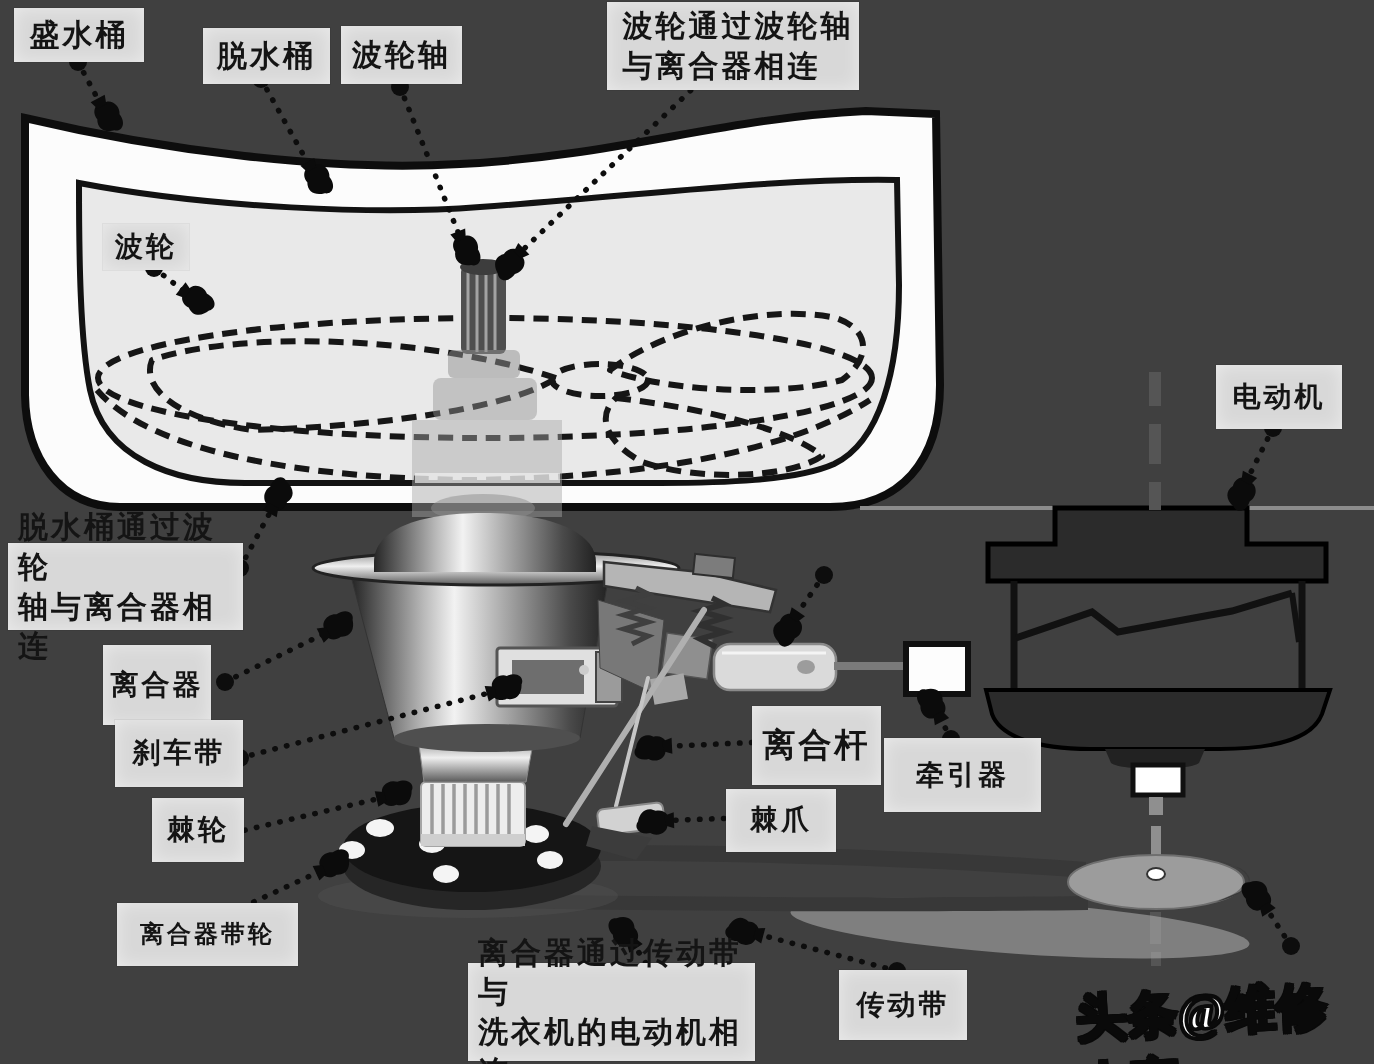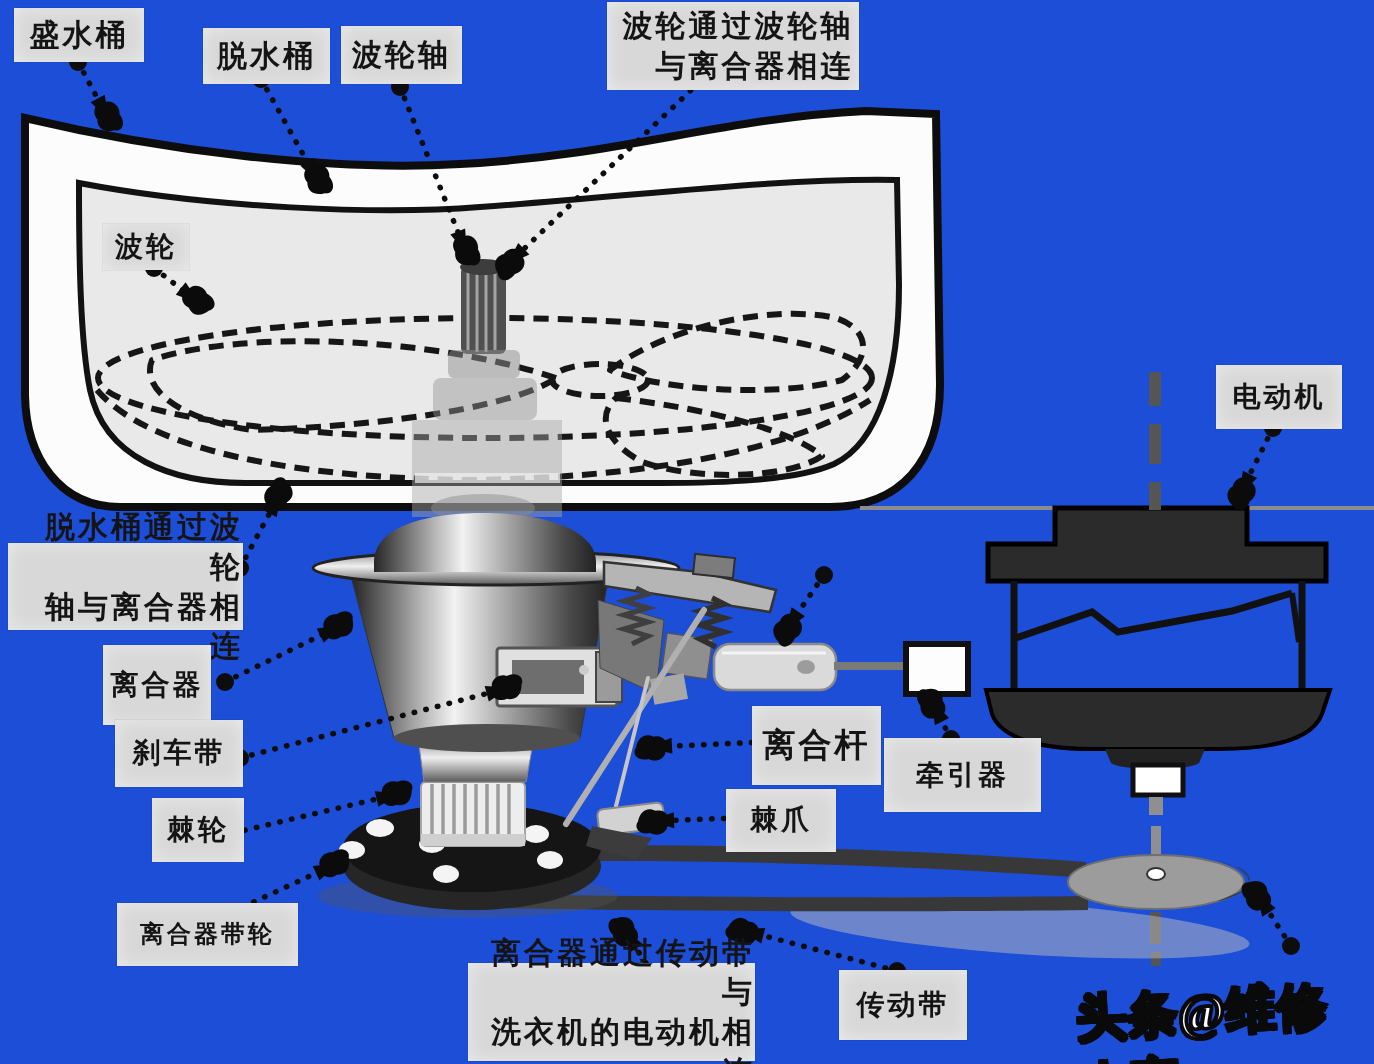--- a/index.html
+++ b/index.html
@@ -1,28 +1,28 @@
 <!DOCTYPE html>
 <html><head>
 <meta charset="utf-8">
 <style>
   html,body{margin:0;padding:0;background:#ffffff;}
   .stage{
-    position:relative;width:1374px;height:1064px;background:#1d4ed8;
+    position:relative;width:1374px;height:1064px;background:#404040;
     overflow:hidden;font-family:"Liberation Serif","DejaVu Serif",serif;
   }
   .stage svg{position:absolute;left:0;top:0;}
   .label{
     position:absolute;background:#d8d8d8;color:#141414;
     display:flex;align-items:center;justify-content:center;
     font-weight:700;z-index:10;
     box-shadow:0 0 0 1px rgba(0,0,0,0.05), inset 0 0 18px rgba(255,255,255,0.5);
   }
   .label span{white-space:pre-line;text-align:center;letter-spacing:3px;line-height:1.32;}
-  .label.two span{text-align:right;padding-left:10px;}
+  .label.two span{text-align:left;padding-left:10px;}
   .dash{fill:none;stroke:#161616;stroke-width:6;stroke-dasharray:15 9;stroke-linejoin:round;}
   .dots{fill:none;stroke:#0d0d0d;stroke-width:5.5;stroke-dasharray:0.5 11.5;stroke-linecap:round;}
   .ldot{fill:#0d0d0d;}
   .hand{fill:#0b0b0b;}
   .watermark{
     position:absolute;z-index:30;color:#ffffff;font-weight:700;
     font-size:50px;letter-spacing:1px;transform:rotate(-3deg);
     -webkit-text-stroke:3px #0a0a0a;
     text-shadow:2px 0 #0a0a0a,-2px 0 #0a0a0a,0 2px #0a0a0a,0 -2px #0a0a0a,
                 2px 2px #0a0a0a,-2px -2px #0a0a0a,2px -2px #0a0a0a,-2px 2px #0a0a0a;

